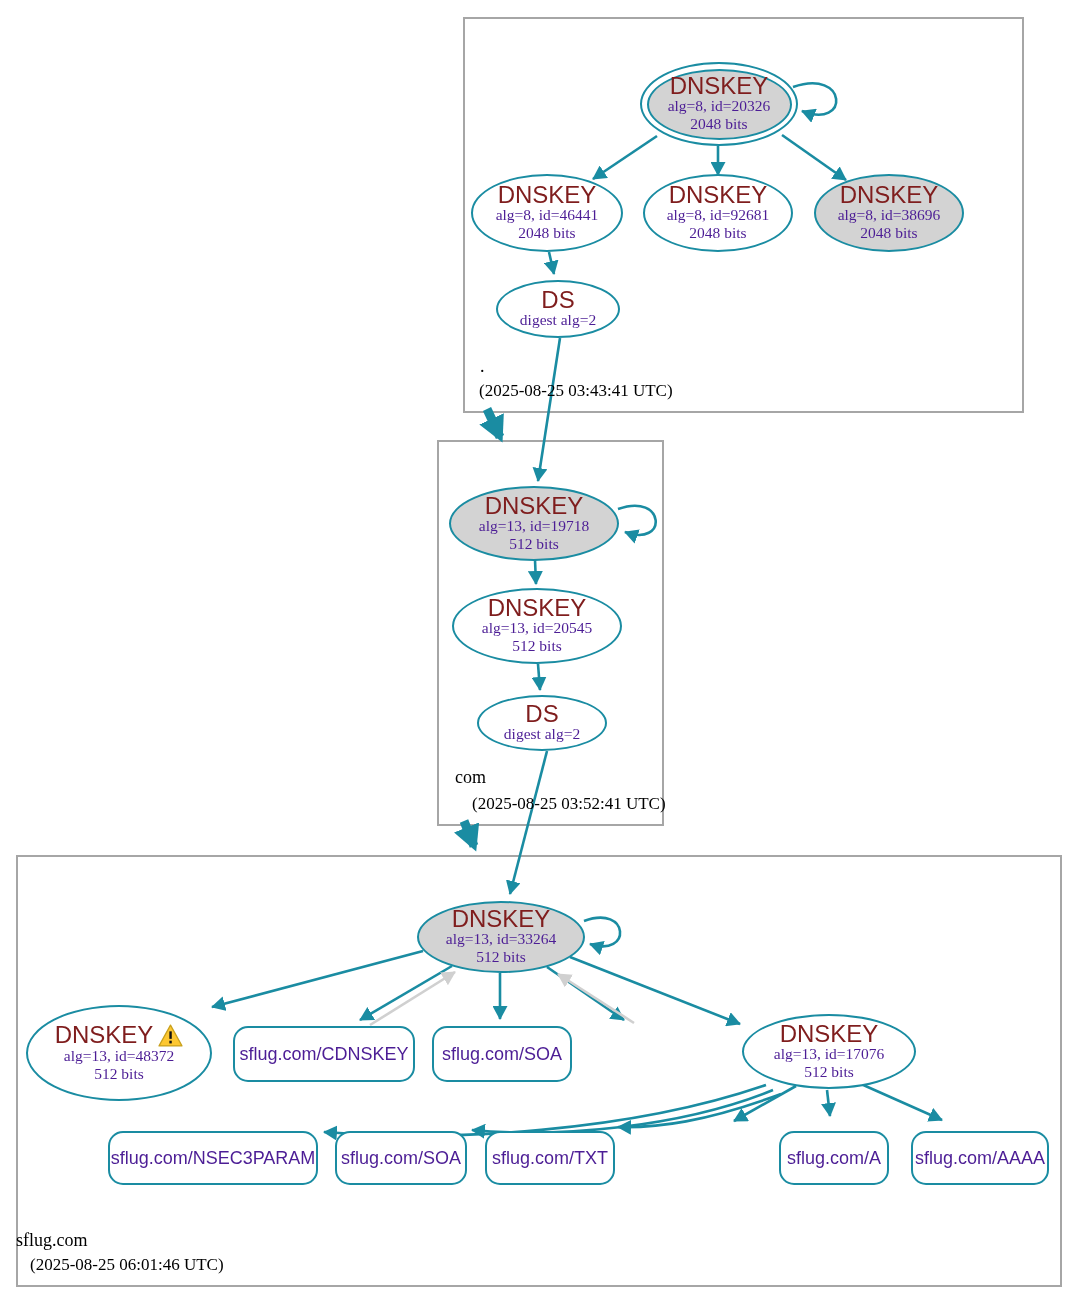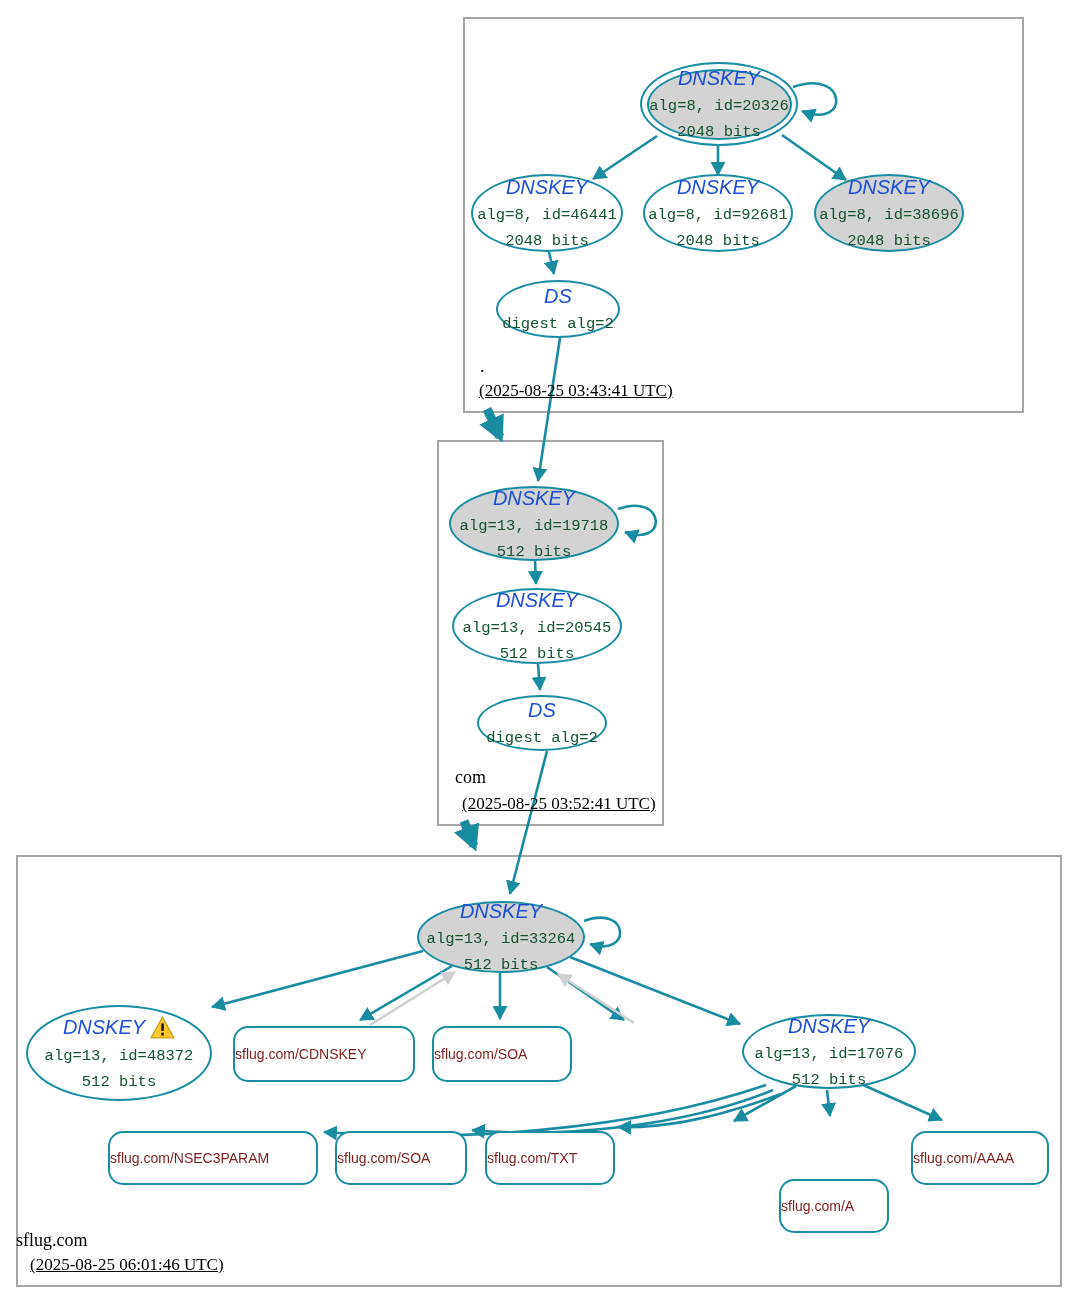--- a/index.html
+++ b/index.html
@@ -13,47 +13,47 @@
     position:relative;width:1076px;height:1301px;background:#ffffff;
     font-family:"Liberation Serif",serif;color:#000;overflow:hidden;
   }
   .zone-box{
     position:absolute;border:2px solid var(--box-border);background:transparent;
   }
   .zone-label{
     position:absolute;font-family:"Liberation Serif",serif;font-size:18px;color:#000;white-space:nowrap;
   }
   .zone-ts{
-    position:absolute;font-family:"Liberation Serif",serif;font-size:17px;color:#000;white-space:nowrap;text-decoration:underline;
+    position:absolute;font-family:"Liberation Serif",serif;font-size:17px;color:#000;white-space:nowrap;
   }
   svg.edges{position:absolute;left:0;top:0;pointer-events:none;}
   .node{
     position:absolute;display:flex;flex-direction:column;align-items:center;justify-content:center;
     text-align:center;box-sizing:border-box;background:#fff;
   }
   .ellipse{border:2.6px solid var(--teal);border-radius:50%;}
   .gray{background:var(--node-gray);}
   .dblwrap{
     position:absolute;box-sizing:border-box;border:2.4px solid var(--teal);border-radius:50%;
     background:#fff;display:flex;align-items:center;justify-content:center;
   }
   .dblinner{
     width:calc(100% - 9px);height:calc(100% - 9px);box-sizing:border-box;
     border:2.4px solid var(--teal);border-radius:50%;background:var(--node-gray);
     display:flex;flex-direction:column;align-items:center;justify-content:center;text-align:center;
   }
   .ntitle{
-    font-family:"Liberation Sans",sans-serif;font-size:20px;line-height:22px;color:#1d4ed8;
-    display:flex;align-items:center;gap:5px;justify-content:center;font-style:italic;
-  }
-  .nattr{font-family:Liberation Mono, monospace;font-size:15.5px;line-height:18px;color:#14532d;margin-top:8px;}
+    font-family:"Liberation Sans",sans-serif;font-size:24px;line-height:22px;color:#7f1d1d;
+    display:flex;align-items:center;gap:5px;justify-content:center;
+  }
+  .nattr{font-family:Liberation Serif, serif;font-size:15.5px;line-height:18px;color:#4c1d95;}
   .rrset{
     border:2.6px solid var(--teal);border-radius:15px;background:#fff;
-    font-family:"Liberation Sans",sans-serif;font-size:14px;color:#7f1d1d;
-    display:flex;align-items:center;justify-content:flex-start;white-space:nowrap;
+    font-family:"Liberation Sans",sans-serif;font-size:18px;color:#4c1d95;
+    display:flex;align-items:center;justify-content:center;white-space:nowrap;
   }
   .warn-icon{display:inline-block;width:25px;height:23px;}
 </style>
 </head>
 <body>
 
 <div class="canvas">
 
   <div class="zone-box" style="left:463px;top:17px;width:557px;height:392px;"></div>
   <div class="zone-box" style="left:437px;top:440px;width:223px;height:382px;"></div>
@@ -153,21 +153,21 @@
     <div class="nattr">alg=13, id=20545</div>
     <div class="nattr">512 bits</div>
   </div>
 
   <div class="node ellipse" style="left:477px;top:695px;width:130px;height:56px;">
     <div class="ntitle">DS</div>
     <div class="nattr">digest alg=2</div>
   </div>
 
   <div class="zone-label" style="left:455px;top:767px;">com</div>
-  <div class="zone-ts" style="left:462px;top:794px;">(2025-08-25 03:52:41 UTC)</div>
+  <div class="zone-ts" style="left:472px;top:794px;">(2025-08-25 03:52:41 UTC)</div>
 
   <div class="node ellipse gray" style="left:417px;top:901px;width:168px;height:72px;">
     <div class="ntitle">DNSKEY</div>
     <div class="nattr">alg=13, id=33264</div>
     <div class="nattr">512 bits</div>
   </div>
 
   <div class="node ellipse" style="left:26px;top:1005px;width:186px;height:96px;">
     <div class="ntitle">
       <span>DNSKEY</span>
@@ -204,21 +204,21 @@
 
   <div class="rrset" style="position:absolute;left:335px;top:1131px;width:128px;height:50px;">
     <span>sflug.com/SOA</span>
   </div>
 
   <div class="rrset" style="position:absolute;left:485px;top:1131px;width:126px;height:50px;">
     <span>sflug.com/TXT</span>
   </div>
 
 
-  <div class="rrset" style="position:absolute;left:779px;top:1131px;width:106px;height:50px;margin-top:48px;">
+  <div class="rrset" style="position:absolute;left:779px;top:1131px;width:106px;height:50px;">
     <span>sflug.com/A</span>
   </div>
 
   <div class="rrset" style="position:absolute;left:911px;top:1131px;width:134px;height:50px;">
     <span>sflug.com/AAAA</span>
   </div>
 
   <div class="zone-label" style="left:16px;top:1230px;">sflug.com</div>
   <div class="zone-ts" style="left:30px;top:1255px;text-align:right;">(2025-08-25 06:01:46 UTC)</div>
 

